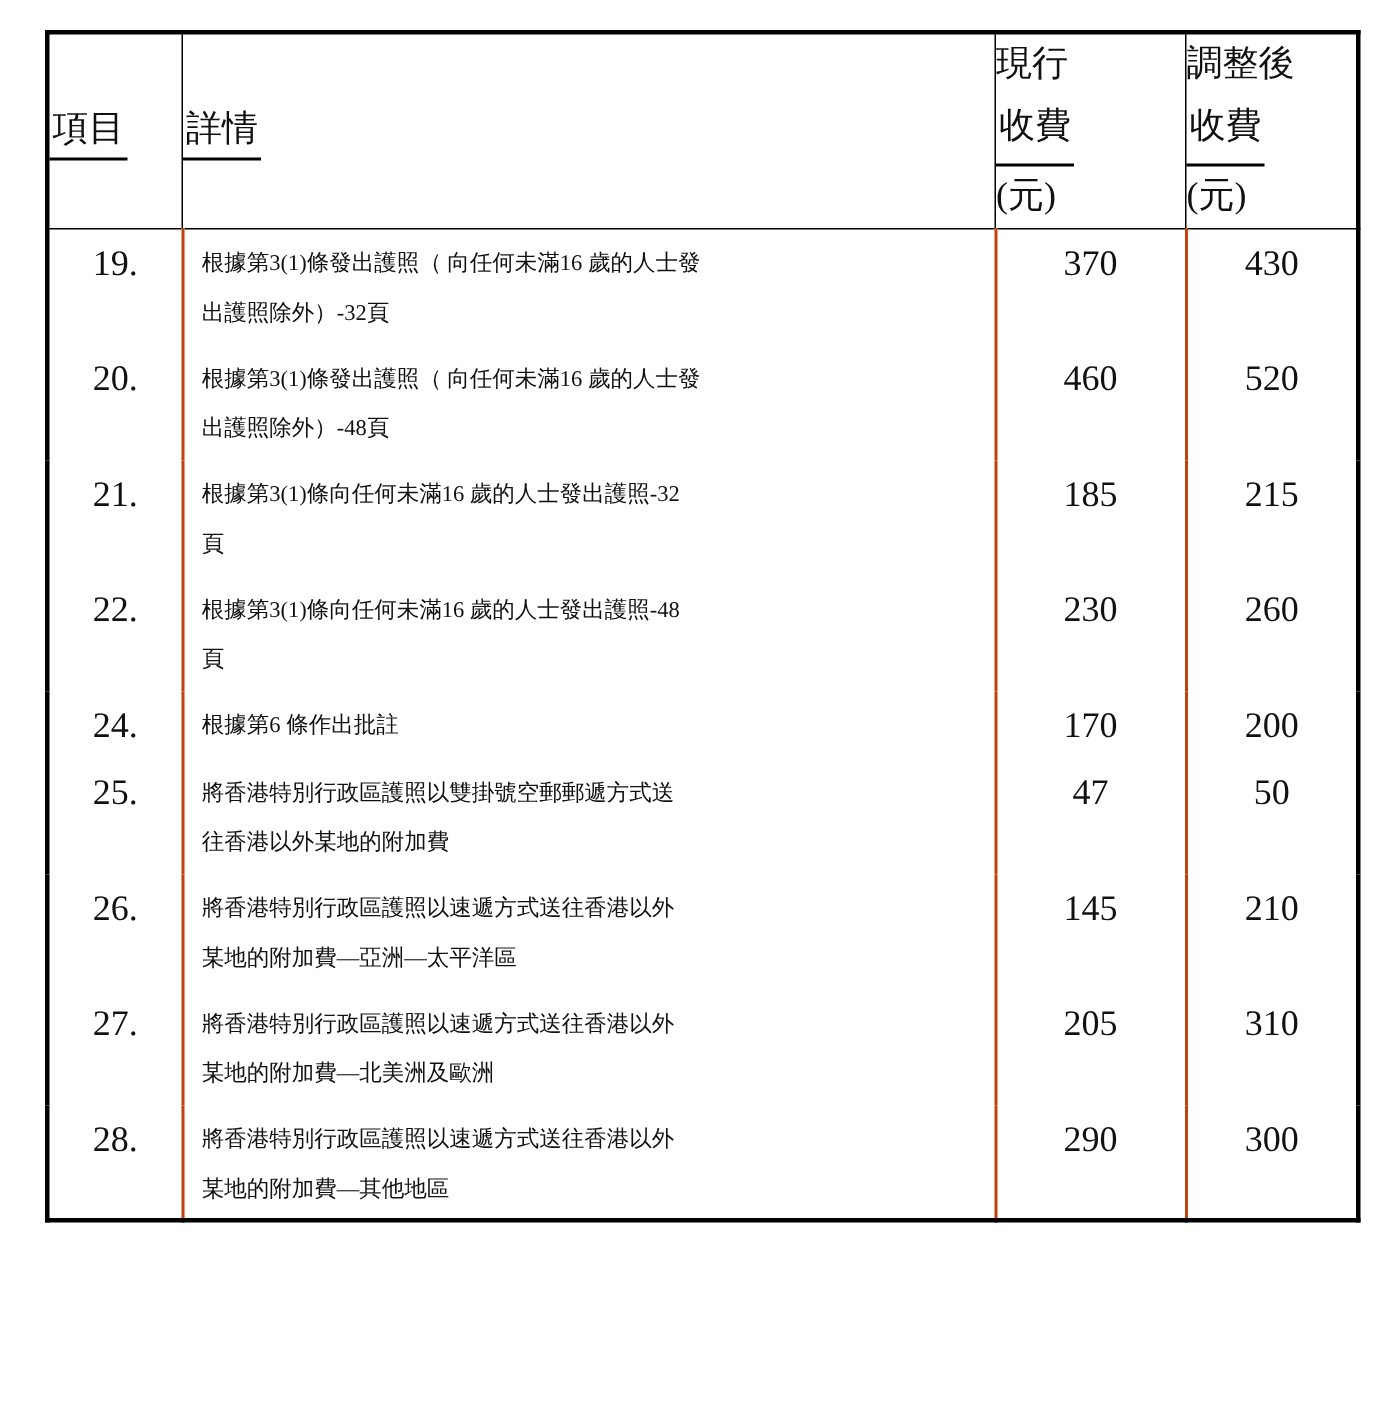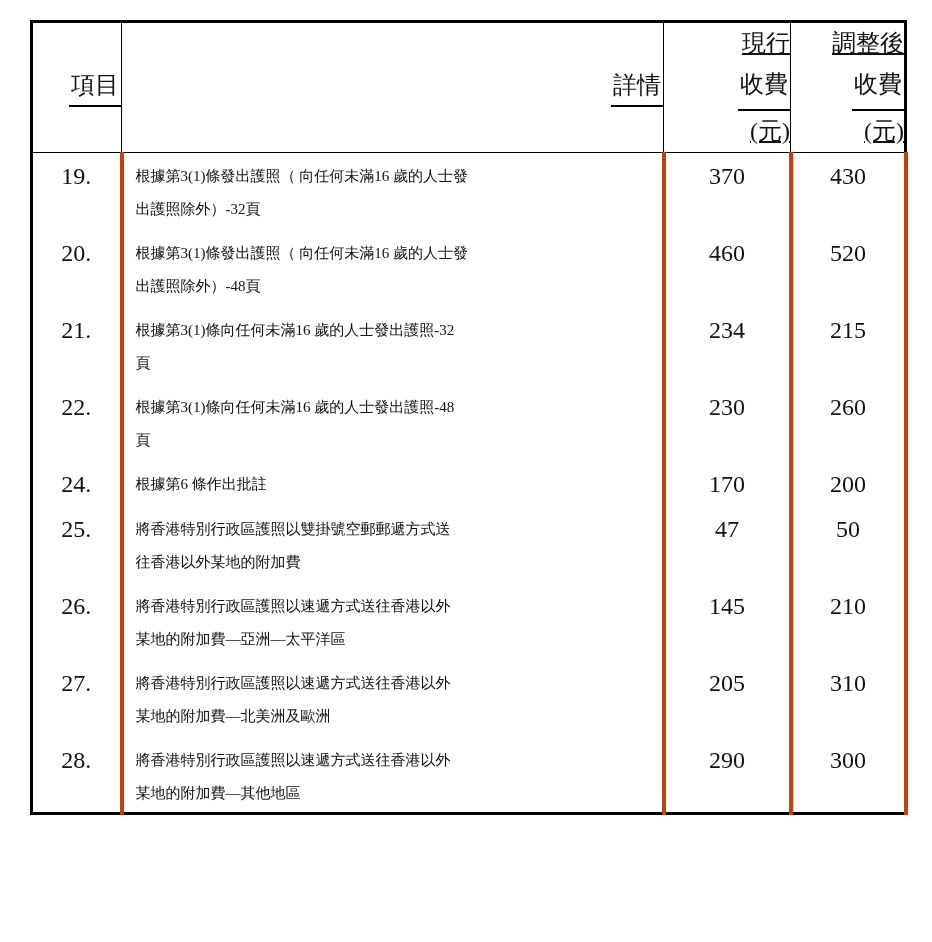--- a/index.html
+++ b/index.html
@@ -28,24 +28,23 @@
   col.c-detail  { width: 542px; }
   col.c-current { width: 127px; }
   col.c-adjust  { width: 115px; }
 
   
   tr.header-row { height: 130px; }
   tr.header-row th {
     border: 1px solid #000;
     font-weight: normal;
     font-size: 24px;
-    text-align: right;
+    text-align: left;
     vertical-align: middle;
     padding: 0;
-    text-decoration: underline;
   }
   .fee-header div { line-height: 41px; }
   .u {
     display: inline-block;
     border-bottom: 2px solid #000;
     padding: 0 2px 4px 2px;
   }
 
   
   tr.section-row { height: 50px; }
@@ -60,21 +59,21 @@
     font-weight: bold;
     font-size: 25px;
     line-height: 28px;
     border-bottom: 2px solid #000;
     padding: 0 8px 5px 8px;
   }
 
   
   tbody td {
     border-left: 1px solid #000;
-    border-right: 4px solid #c2410c;
+    border-right: 2px solid #c2410c;
     border-top: none;
     border-bottom: none;
     vertical-align: top;
     padding-top: 7px;
   }
   tr.row-2 { height: 77px; }
   tr.row-1 { height: 45px; }
   td.item-cell {
     text-align: center;
     font-size: 24px;
@@ -141,21 +140,21 @@
           </td>
           <td class="fee-cell">460</td>
           <td class="fee-cell">520</td>
         </tr>
         <tr class="row-2">
           <td class="item-cell">21.</td>
           <td class="detail-cell">
             <div>根據第3(1)條向任何未滿16 歲的人士發出護照-32</div>
             <div>頁</div>
           </td>
-          <td class="fee-cell">234</td>
+          <td class="fee-cell">185</td>
           <td class="fee-cell">215</td>
         </tr>
         <tr class="row-2">
           <td class="item-cell">22.</td>
           <td class="detail-cell">
             <div>根據第3(1)條向任何未滿16 歲的人士發出護照-48</div>
             <div>頁</div>
           </td>
           <td class="fee-cell">230</td>
           <td class="fee-cell">260</td>

